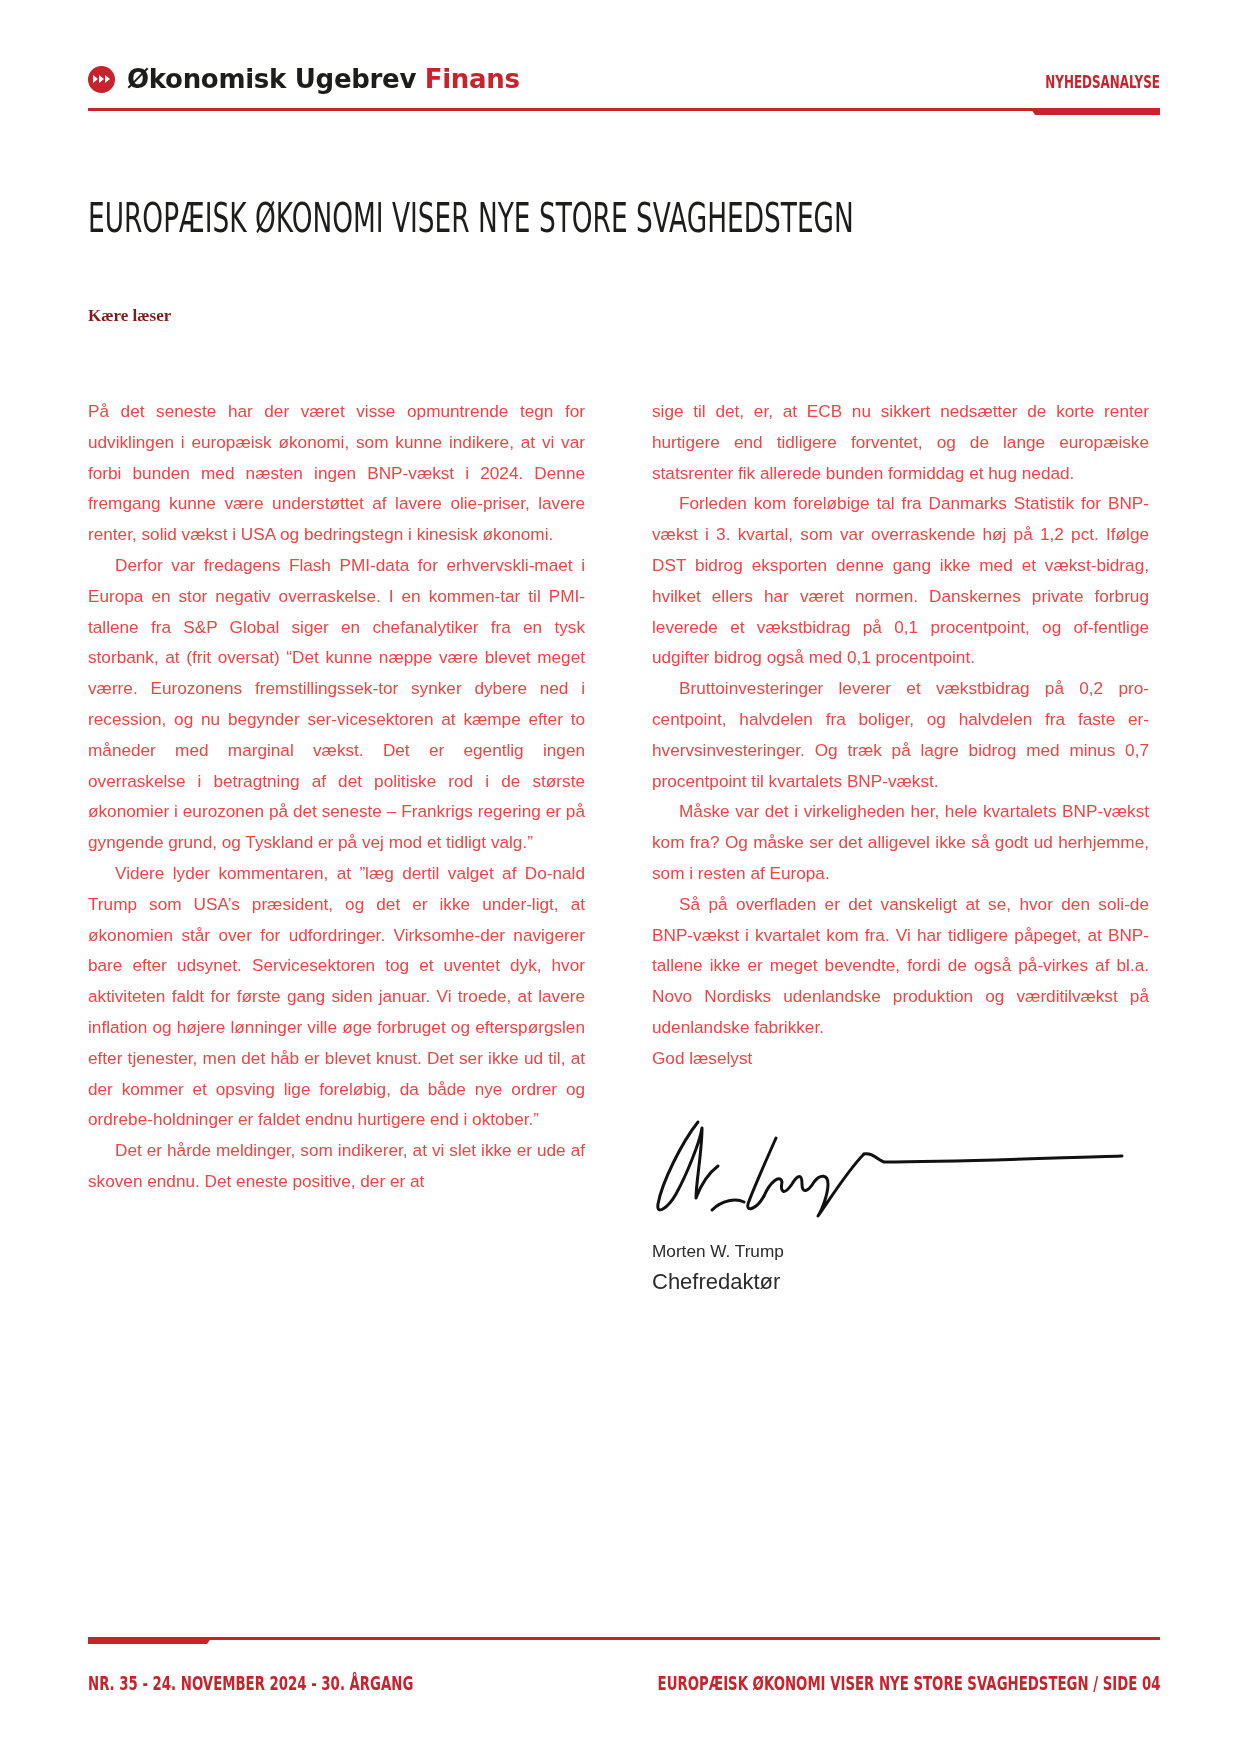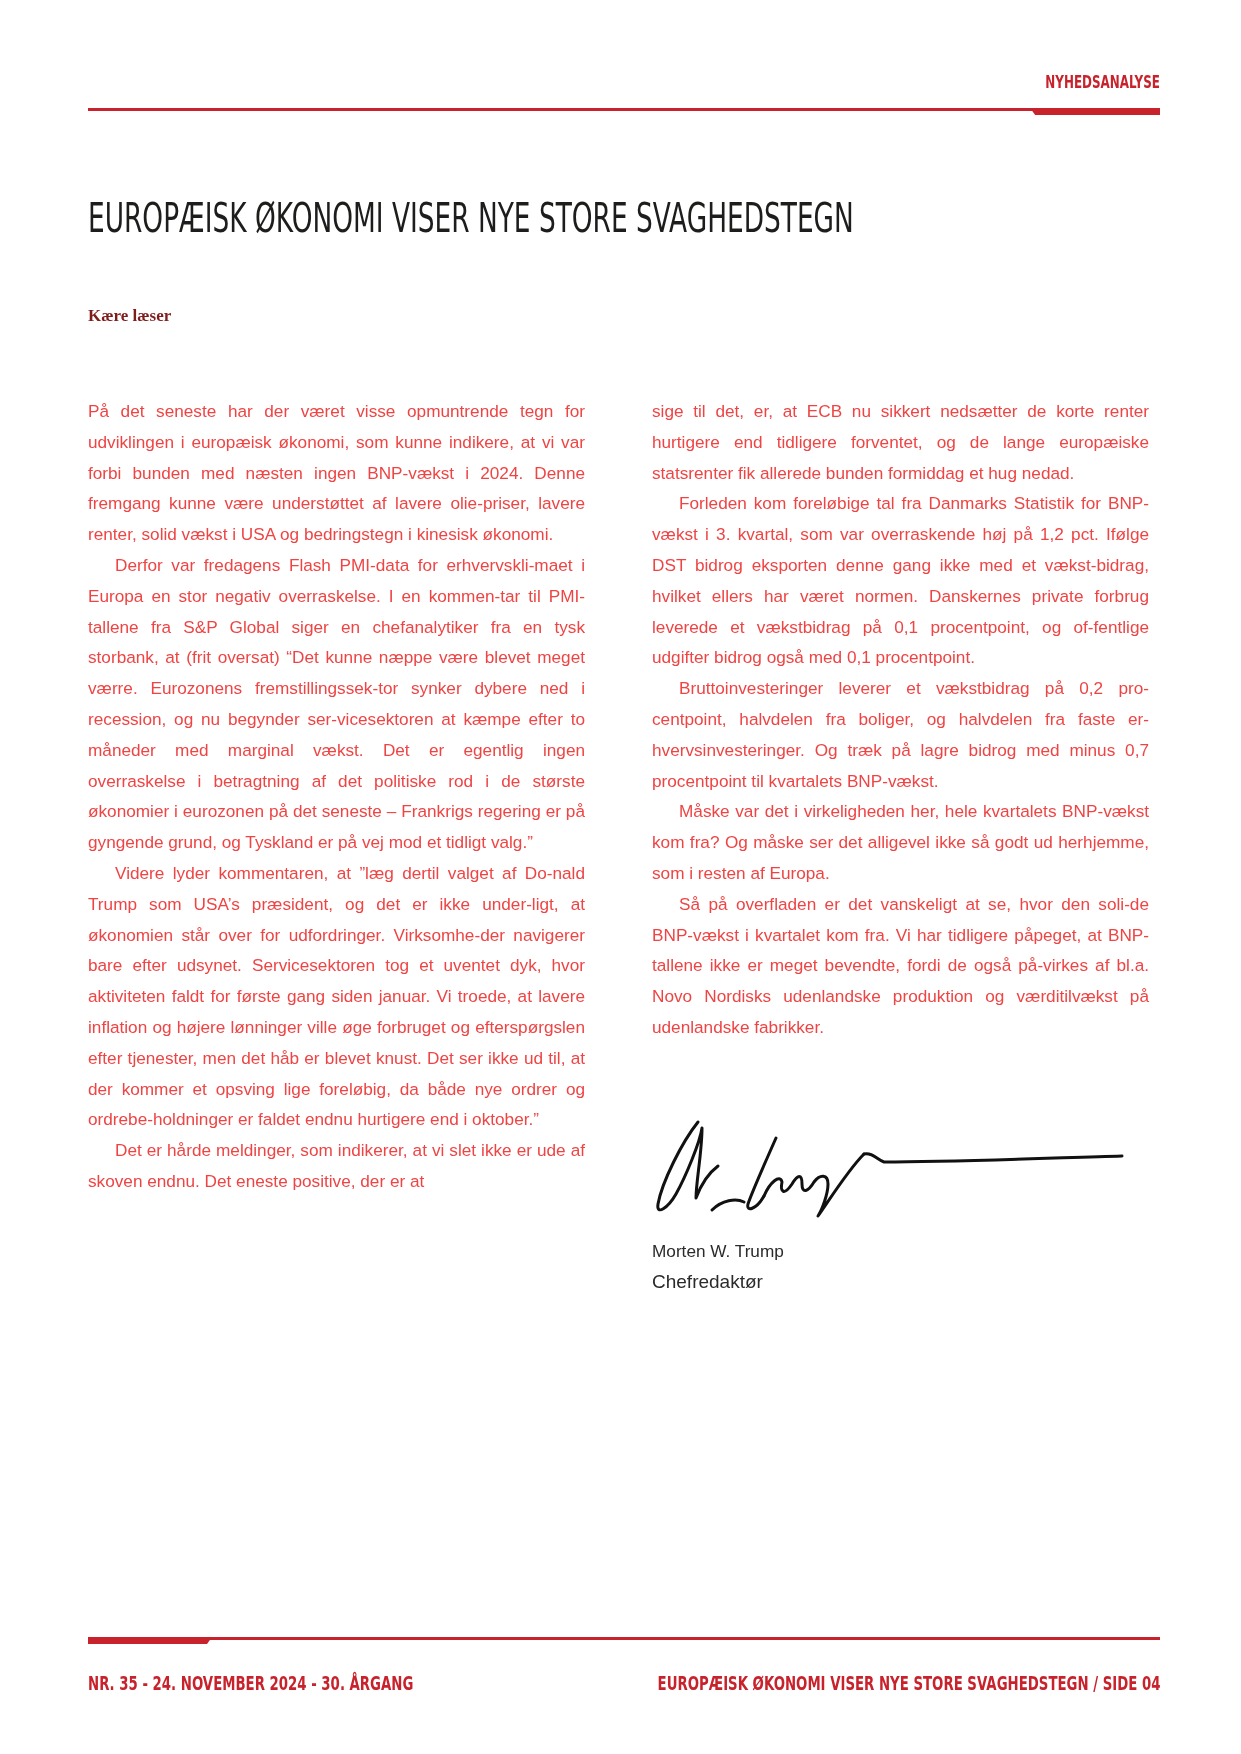--- a/index.html
+++ b/index.html
@@ -22,33 +22,43 @@
 
     .col { position: absolute; top: 396px; width: 497px; font-family: "Liberation Sans", sans-serif; font-size: 17.2px; line-height: 30.8px; color: #ef4444; text-align: justify; hyphens: manual; }
     .col-left { left: 88px; }
     .col-right { left: 652px; }
     .col p { margin: 0; text-indent: 27px; }
     .col p.first { text-indent: 0; }
     .col p.noindent { text-indent: 0; text-align: left; }
 
     .signature { position: absolute; left: 652px; top: 1112px; width: 490px; height: 110px; }
     .sig-name { position: absolute; left: 652px; top: 1236px; font-family: "Liberation Sans", sans-serif; font-size: 17.2px; line-height: 30.8px; color: #2b2b2b; }
-    .sig-role { position: absolute; left: 652px; top: 1267px; font-family: "Liberation Sans", sans-serif; font-size: 19px; line-height: 30.8px; color: #2b2b2b; }
+    .sig-role { position: absolute; left: 652px; top: 1267px; font-family: "Liberation Sans", sans-serif; font-size: 22px; line-height: 30.8px; color: #2b2b2b; }
 
     .rule-bottom { position: absolute; left: 88px; top: 1637px; width: 1072px; height: 3px; background: #c8232c; }
     .rule-bottom-tab { position: absolute; left: 88px; top: 1637px; width: 124px; height: 7px; background: #c8232c; clip-path: polygon(0 0, 100% 0, 96% 100%, 0 100%); }
 
     .footer-left, .footer-right { position: absolute; top: 1672px; font-family: "DejaVu Sans", sans-serif; font-weight: bold; font-size: 19px; color: #c8232c; white-space: nowrap; }
     .footer-left { left: 88px; transform: scaleX(0.7); transform-origin: left center; }
     .footer-right { right: 81px; transform: scaleX(0.7); transform-origin: right center; }
   </style>
 </head>
 <body>
 
 <div class="header">
+  <div class="logo">
+    <span class="logo-badge">
+      <svg width="17" height="10" viewBox="0 0 17 10">
+        <polygon points="0,1 5,5 0,9" fill="#ffffff"></polygon>
+        <polygon points="6,1 11,5 6,9" fill="#ffffff"></polygon>
+        <polygon points="12,1 17,5 12,9" fill="#ffffff"></polygon>
+      </svg>
+    </span>
+    <span class="logo-text"><span>Økonomisk Ugebrev </span><span class="logo-accent">Finans</span></span>
+  </div>
   <div class="section-label">NYHEDSANALYSE</div>
 </div>
 <div class="rule-top"></div>
 <div class="rule-top-tab"></div>
 
 <h1 class="title">EUROPÆISK ØKONOMI VISER NYE STORE SVAGHEDSTEGN</h1>
 
 <div class="greeting">Kære læser</div>
 
 <div class="col col-left">
@@ -57,20 +67,21 @@
   <p>Videre lyder kommentaren, at ”læg dertil valget af Do-nald Trump som USA’s præsident, og det er ikke under-ligt, at økonomien står over for udfordringer. Virksomhe-der navigerer bare efter udsynet. Servicesektoren tog et uventet dyk, hvor aktiviteten faldt for første gang siden januar. Vi troede, at lavere inflation og højere lønninger ville øge forbruget og efterspørgslen efter tjenester, men det håb er blevet knust. Det ser ikke ud til, at der kommer et opsving lige foreløbig, da både nye ordrer og ordrebe-holdninger er faldet endnu hurtigere end i oktober.”</p>
   <p>Det er hårde meldinger, som indikerer, at vi slet ikke er ude af skoven endnu. Det eneste positive, der er at</p>
 </div>
 
 <div class="col col-right">
   <p class="first">sige til det, er, at ECB nu sikkert nedsætter de korte renter hurtigere end tidligere forventet, og de lange europæiske statsrenter fik allerede bunden formiddag et hug nedad.</p>
   <p>Forleden kom foreløbige tal fra Danmarks Statistik for BNP-vækst i 3. kvartal, som var overraskende høj på 1,2 pct. Ifølge DST bidrog eksporten denne gang ikke med et vækst-bidrag, hvilket ellers har været normen. Danskernes private forbrug leverede et vækstbidrag på 0,1 procentpoint, og of-fentlige udgifter bidrog også med 0,1 procentpoint.</p>
   <p>Bruttoinvesteringer leverer et vækstbidrag på 0,2 pro-centpoint, halvdelen fra boliger, og halvdelen fra faste er-hvervsinvesteringer. Og træk på lagre bidrog med minus 0,7 procentpoint til kvartalets BNP-vækst.</p>
   <p>Måske var det i virkeligheden her, hele kvartalets BNP-vækst kom fra? Og måske ser det alligevel ikke så godt ud herhjemme, som i resten af Europa.</p>
   <p>Så på overfladen er det vanskeligt at se, hvor den soli-de BNP-vækst i kvartalet kom fra. Vi har tidligere påpeget, at BNP-tallene ikke er meget bevendte, fordi de også på-virkes af bl.a. Novo Nordisks udenlandske produktion og værditilvækst på udenlandske fabrikker.</p>
+  <p class="noindent">God læselyst</p>
 </div>
 
 <div class="signature">
   <svg width="490" height="110" viewBox="0 0 490 110" fill="none" stroke="#111111" stroke-width="3" stroke-linecap="round" stroke-linejoin="round">
     <path d="M46 10 C 30 30, 10 70, 6 92 C 4 104, 16 96, 24 82 C 34 64, 48 30, 50 16 C 50 40, 44 70, 44 86 C 50 70, 58 60, 66 54"></path>
     <path d="M60 98 C 70 88, 84 86, 92 90"></path>
     <path d="M124 26 C 116 44, 100 80, 96 92 C 94 100, 104 98, 112 84"></path>
     <path d="M112 84 C 118 70, 128 62, 130 70 C 128 80, 132 84, 140 72 C 146 62, 150 62, 150 72 C 150 82, 156 80, 162 70 C 168 62, 176 62, 176 72 C 176 82, 170 98, 166 104 C 176 90, 196 58, 212 42"></path>
     <path d="M212 42 C 220 40, 226 48, 232 50 C 300 50, 400 46, 470 44"></path>
   </svg>

